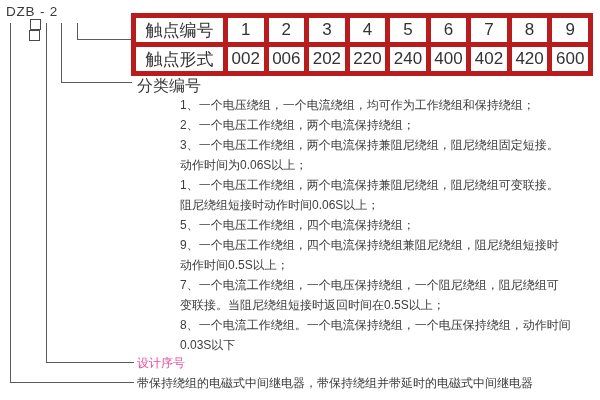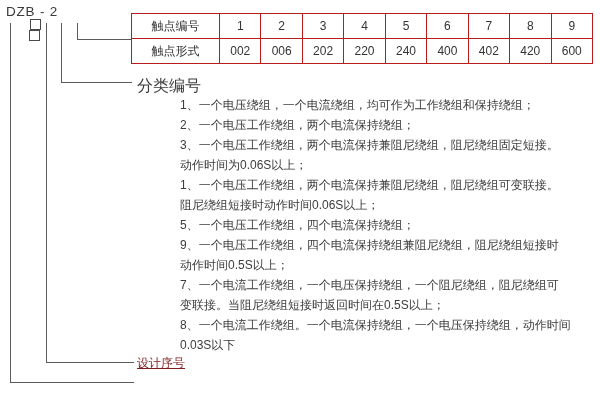--- a/index.html
+++ b/index.html
@@ -37,43 +37,43 @@
   .conn-design { left: 46px; top: 23px; width: 87px;  height: 339px; }
   .conn-family { left: 10px; top: 23px; width: 123px; height: 359px; }
 
   
   .contact-table {
     position: absolute; left: 131px; top: 13px;
     border-collapse: collapse; table-layout: fixed;
     width: 462px;
   }
   .contact-table td {
-    border: 1px solid #b91c1c;
+    border: 5px solid #b91c1c;
     height: 24px;
     text-align: center; vertical-align: middle;
-    font-size: 12px; color: #333333;
+    font-size: 17px; color: #333333;
     padding: 0; overflow: hidden; white-space: nowrap;
   }
   .contact-table td.rowlabel { width: 87px; }
 
   
   .cls-label {
     position: absolute; left: 137px; top: 76px;
     font-size: 16px; color: #3c3c3c; white-space: nowrap;
   }
   .cls-list {
     position: absolute; left: 136px; top: 95px;
     font-size: 12px; line-height: 20px; color: #3c3c3c;
     white-space: nowrap;
     margin-left: 44px;
   }
 
   .design-label {
     position: absolute; left: 137px; top: 356px;
-    font-size: 12px; line-height: 14px; color: #7f1d1d; white-space: nowrap; text-decoration: underline;
+    font-size: 12px; line-height: 14px; color: #ec4899; white-space: nowrap;
   }
   .family-label {
     position: absolute; left: 137px; top: 376px;
     font-size: 12px; line-height: 14px; color: #3c3c3c; white-space: nowrap;
   }
 </style>
 </head>
 <body>
 
 <div class="page">
@@ -131,14 +131,15 @@
     <div>9、一个电压工作绕组，四个电流保持绕组兼阻尼绕组，阻尼绕组短接时</div>
     <div>动作时间0.5S以上；</div>
     <div>7、一个电流工作绕组，一个电压保持绕组，一个阻尼绕组，阻尼绕组可</div>
     <div>变联接。当阻尼绕组短接时返回时间在0.5S以上；</div>
     <div>8、一个电流工作绕组。一个电流保持绕组，一个电压保持绕组，动作时间</div>
     <div>0.03S以下</div>
   </div>
 
   <div class="design-label">设计序号</div>
 
+  <div class="family-label">带保持绕组的电磁式中间继电器，带保持绕组并带延时的电磁式中间继电器</div>
 
 </div>
 
 </body></html>

